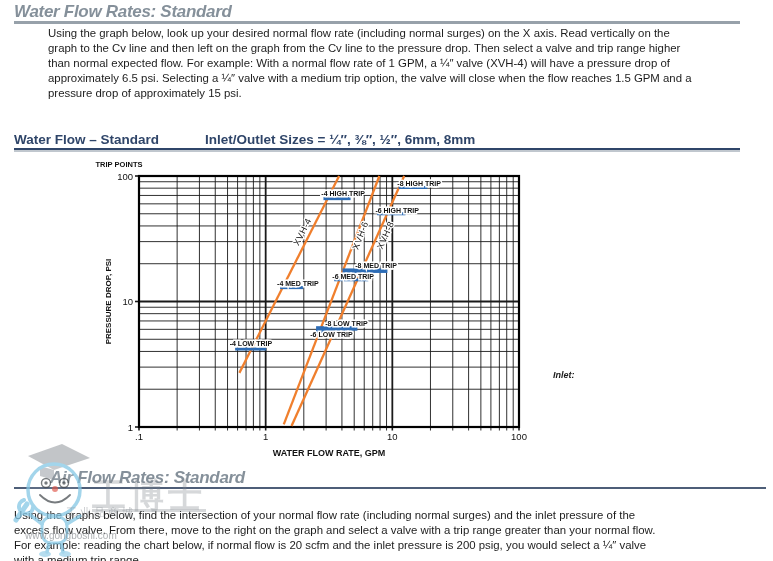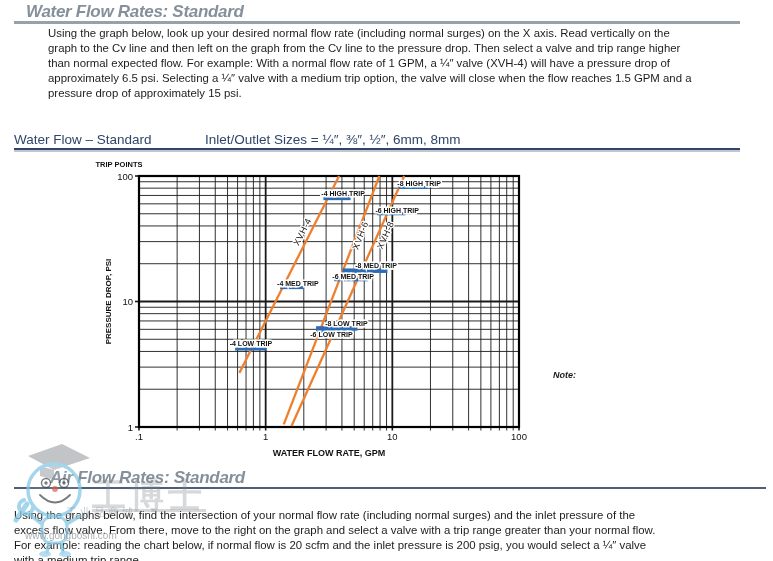--- a/index.html
+++ b/index.html
@@ -10,37 +10,37 @@
   .abs{position:absolute;}
   .sec-title{
     left:14px;font-size:17px;font-weight:bold;font-style:italic;
     color:#85909a;letter-spacing:-0.3px;white-space:nowrap;
   }
   .title-rule{left:14px;height:2.5px;background:#97a1aa;}
   .body-text{
     left:14px;font-size:11.4px;line-height:15px;color:#1c1c1c;
     white-space:pre-line;width:757px;
   }
-  .subheader{left:14px;top:132px;font-size:13.5px;font-weight:normal;color:#2f4569;white-space:nowrap;}
+  .subheader{left:14px;top:132px;font-size:13.5px;font-weight:bold;color:#2f4569;white-space:nowrap;}
   .subheader .left-part{display:inline-block;width:191px;}
   .subheader-rule{left:14px;top:148px;width:726px;height:2px;background:#2f4569;box-shadow:0 2px 0 #c0c7ce;}
   #chart{left:0;top:0;}
   .note-block{left:553px;top:369px;font-size:8.7px;font-style:italic;line-height:12px;color:#1c1c1c;}
   .note-head{font-weight:bold;font-size:9px;margin-bottom:1px;}
   .note-lines{white-space:pre-line;}
   .rule-air{left:14px;top:487px;width:752px;height:2px;background:#4e5e78;}
   .watermark{left:2px;top:440px;width:200px;height:121px;pointer-events:none;}
   .wm-big{left:90px;top:33px;font-size:34px;font-weight:bold;color:rgba(130,136,142,0.33);white-space:nowrap;letter-spacing:4px;text-decoration:underline;}
   .wm-small{left:64px;top:65px;font-size:11px;color:rgba(140,146,152,0.5);white-space:nowrap;letter-spacing:3px;}
   .wm-url{left:23px;top:90px;font-size:10px;color:rgba(150,154,158,0.8);white-space:nowrap;}
 </style>
 </head>
 <body>
 
-<div class="abs sec-title" style="top:2px;margin-left:12px;">Water Flow Rates: Standard</div>
+<div class="abs sec-title" style="top:2px;">Water Flow Rates: Standard</div>
 <div class="abs title-rule" style="top:21px;width:726px;"></div>
 <div class="abs body-text" style="top:26px;margin-left:34px;">Using the graph below, look up your desired normal flow rate (including normal surges) on the X axis. Read vertically on the
 graph to the Cv line and then left on the graph from the Cv line to the pressure drop. Then select a valve and trip range higher
 than normal expected flow. For example: With a normal flow rate of 1 GPM, a ¼″ valve (XVH-4) will have a pressure drop of
 approximately 6.5 psi. Selecting a ¼″ valve with a medium trip option, the valve will close when the flow reaches 1.5 GPM and a
 pressure drop of approximately 15 psi.</div>
 
 <div class="abs subheader">
   <span class="left-part">Water Flow – Standard</span><span>Inlet/Outlet Sizes = ¼″, ⅜″, ½″,  6mm, 8mm</span>
 </div>
@@ -156,21 +156,21 @@
     <text x="139" y="440" font-size="9.5" fill="#111111" font-weight="normal" font-family="&quot;Liberation Sans&quot;, sans-serif" text-anchor="middle">.1</text>
     <text x="265.6666666666667" y="440" font-size="9.5" fill="#111111" font-weight="normal" font-family="&quot;Liberation Sans&quot;, sans-serif" text-anchor="middle">1</text>
     <text x="392.33333333333337" y="440" font-size="9.5" fill="#111111" font-weight="normal" font-family="&quot;Liberation Sans&quot;, sans-serif" text-anchor="middle">10</text>
     <text x="519" y="440" font-size="9.5" fill="#111111" font-weight="normal" font-family="&quot;Liberation Sans&quot;, sans-serif" text-anchor="middle">100</text>
     <text x="119" y="167" font-size="7.5" fill="#111111" font-weight="bold" font-family="&quot;Liberation Sans&quot;, sans-serif" text-anchor="middle">TRIP POINTS</text>
     <text x="0" y="0" font-size="8" fill="#111111" font-weight="bold" font-family="&quot;Liberation Sans&quot;, sans-serif" text-anchor="middle" transform="translate(111,301.5) rotate(-90)">PRESSURE DROP, PSI</text>
     <text x="329" y="456" font-size="9" fill="#111111" font-weight="bold" font-family="&quot;Liberation Sans&quot;, sans-serif" text-anchor="middle">WATER FLOW RATE, GPM</text>
   </svg>
 
 <div class="abs note-block">
-  <div class="note-head">Note:</div>
+  <div class="note-head">Inlet:</div>
 </div>
 
 <div class="abs sec-title" style="top:468px;margin-left:36px;">Air Flow Rates: Standard</div>
 <div class="abs rule-air"></div>
 <div class="abs body-text" style="top:508px;">Using the graphs below, find the intersection of your normal flow rate (including normal surges) and the inlet pressure of the
 excess flow valve. From there, move to the right on the graph and select a valve with a trip range greater than your normal flow.
 For example: reading the chart below, if normal flow is 20 scfm and the inlet pressure is 200 psig, you would select a ¼″ valve
 with a medium trip range.</div>
 
 <div class="abs watermark">

